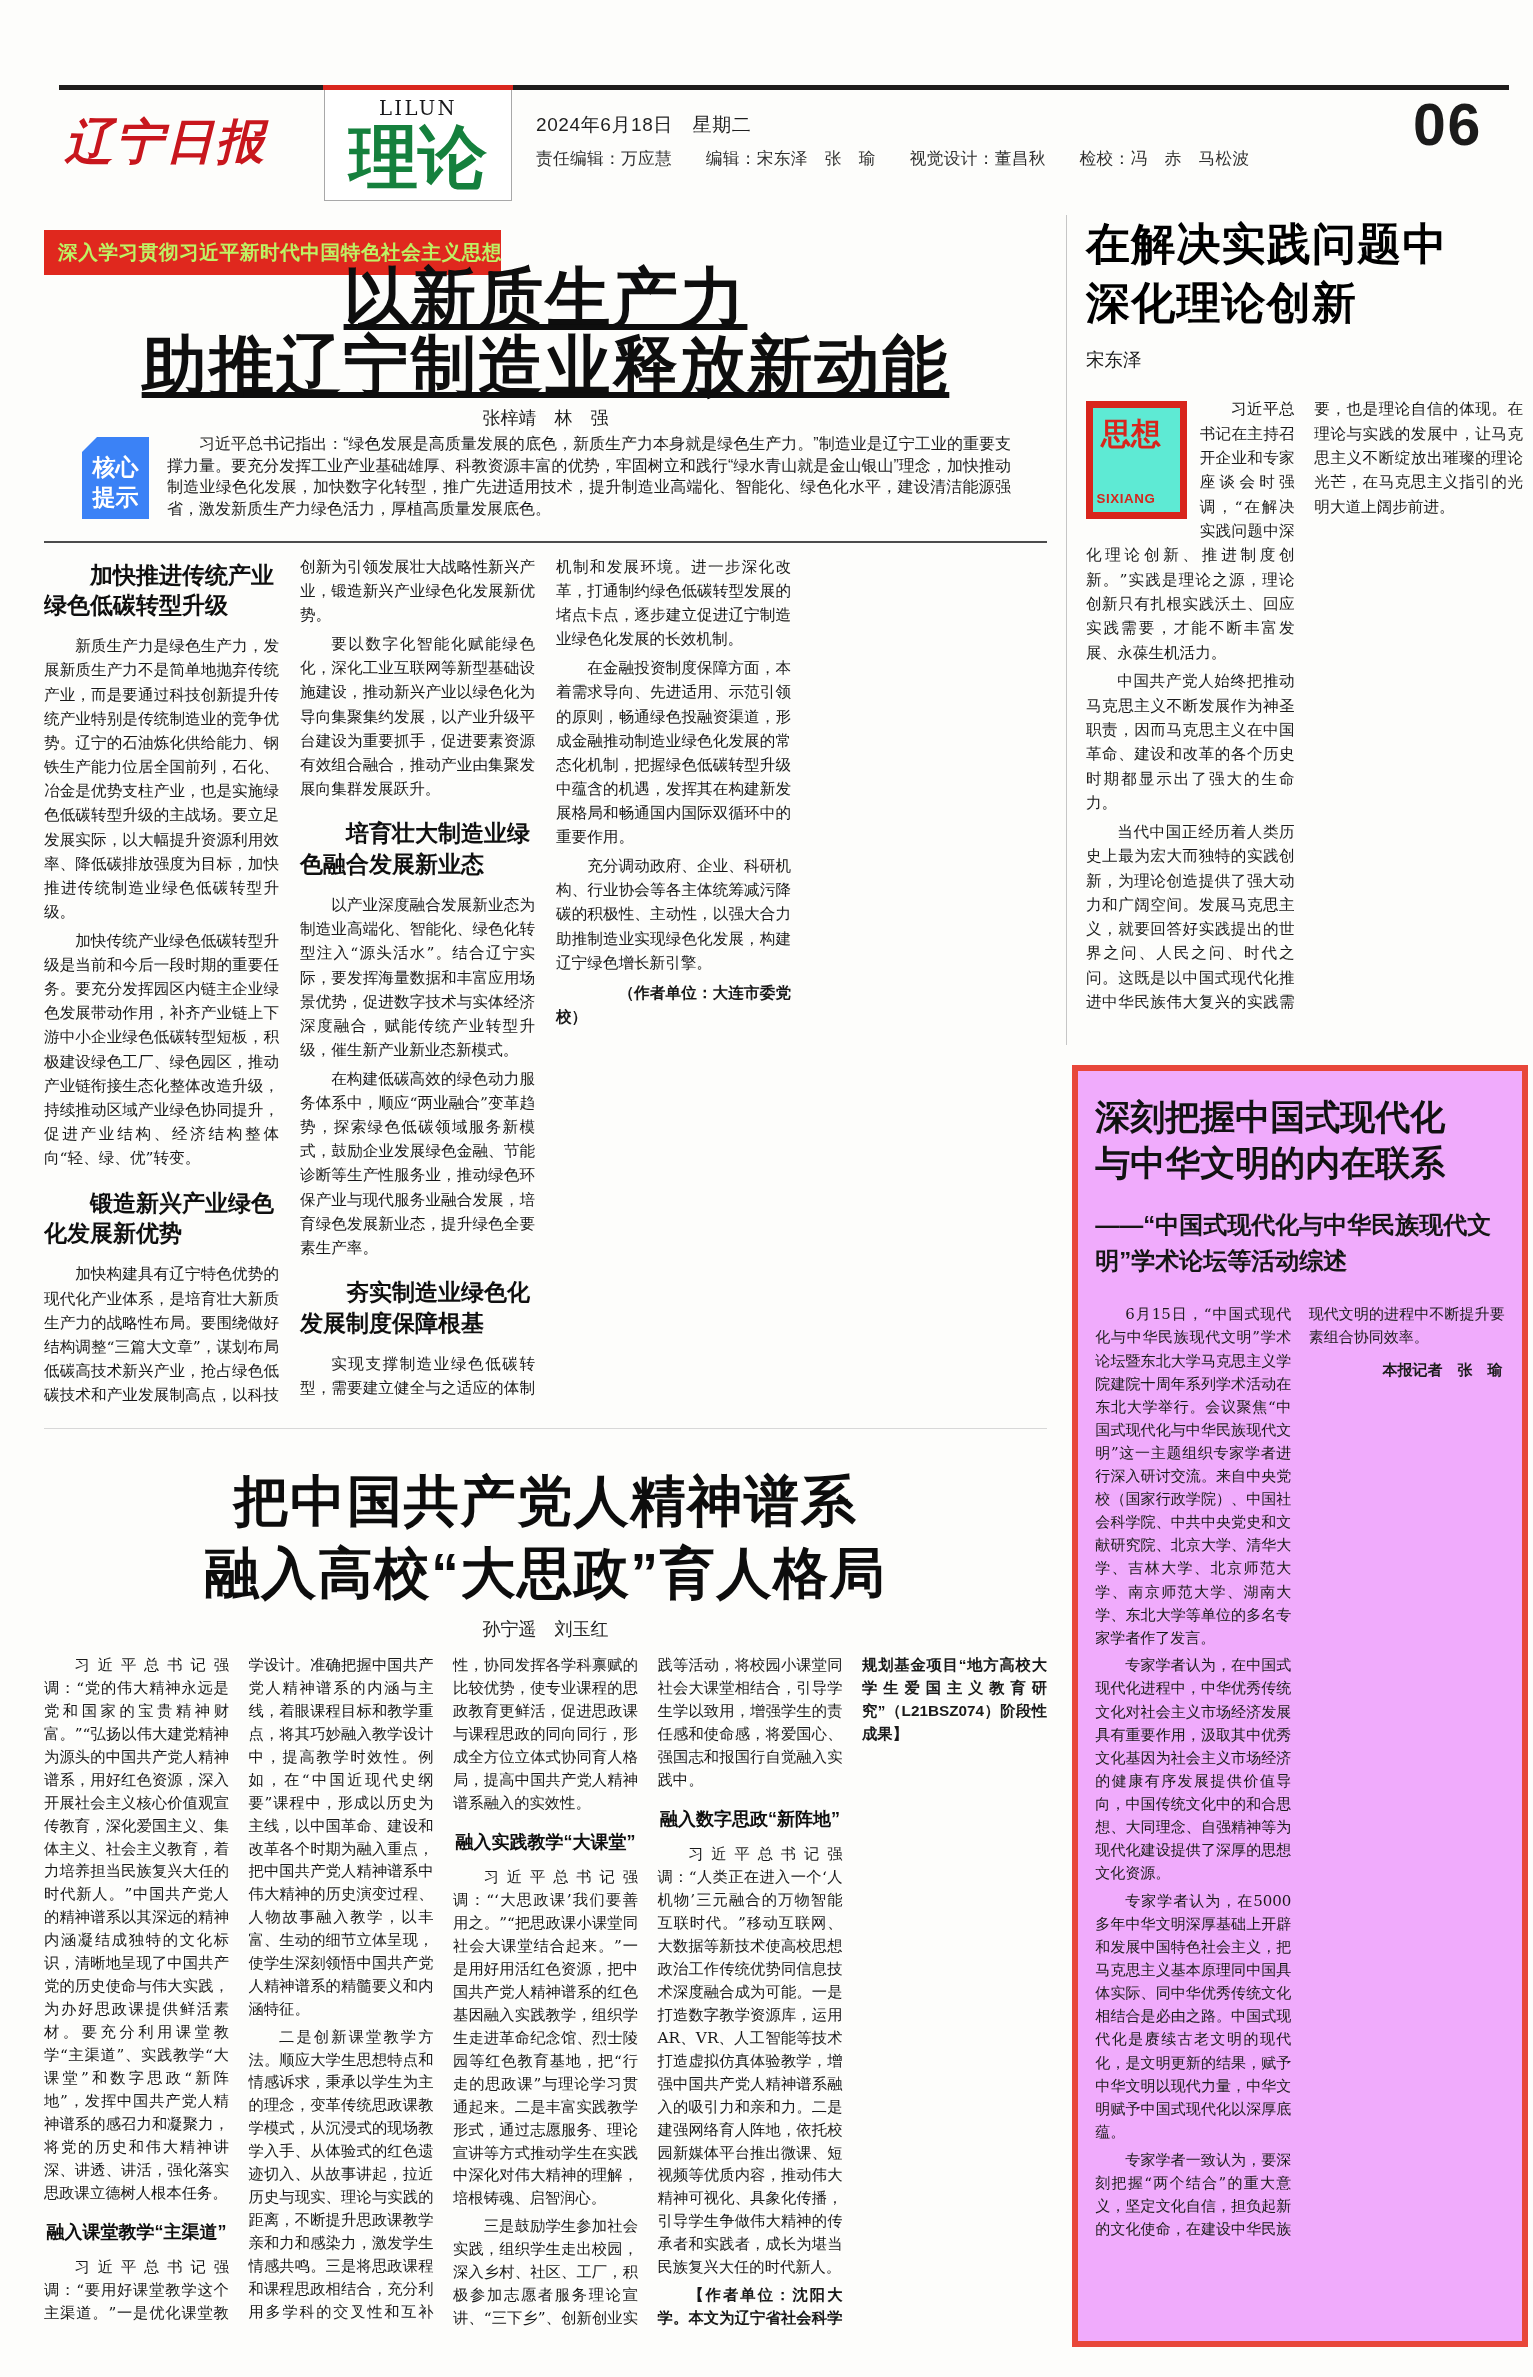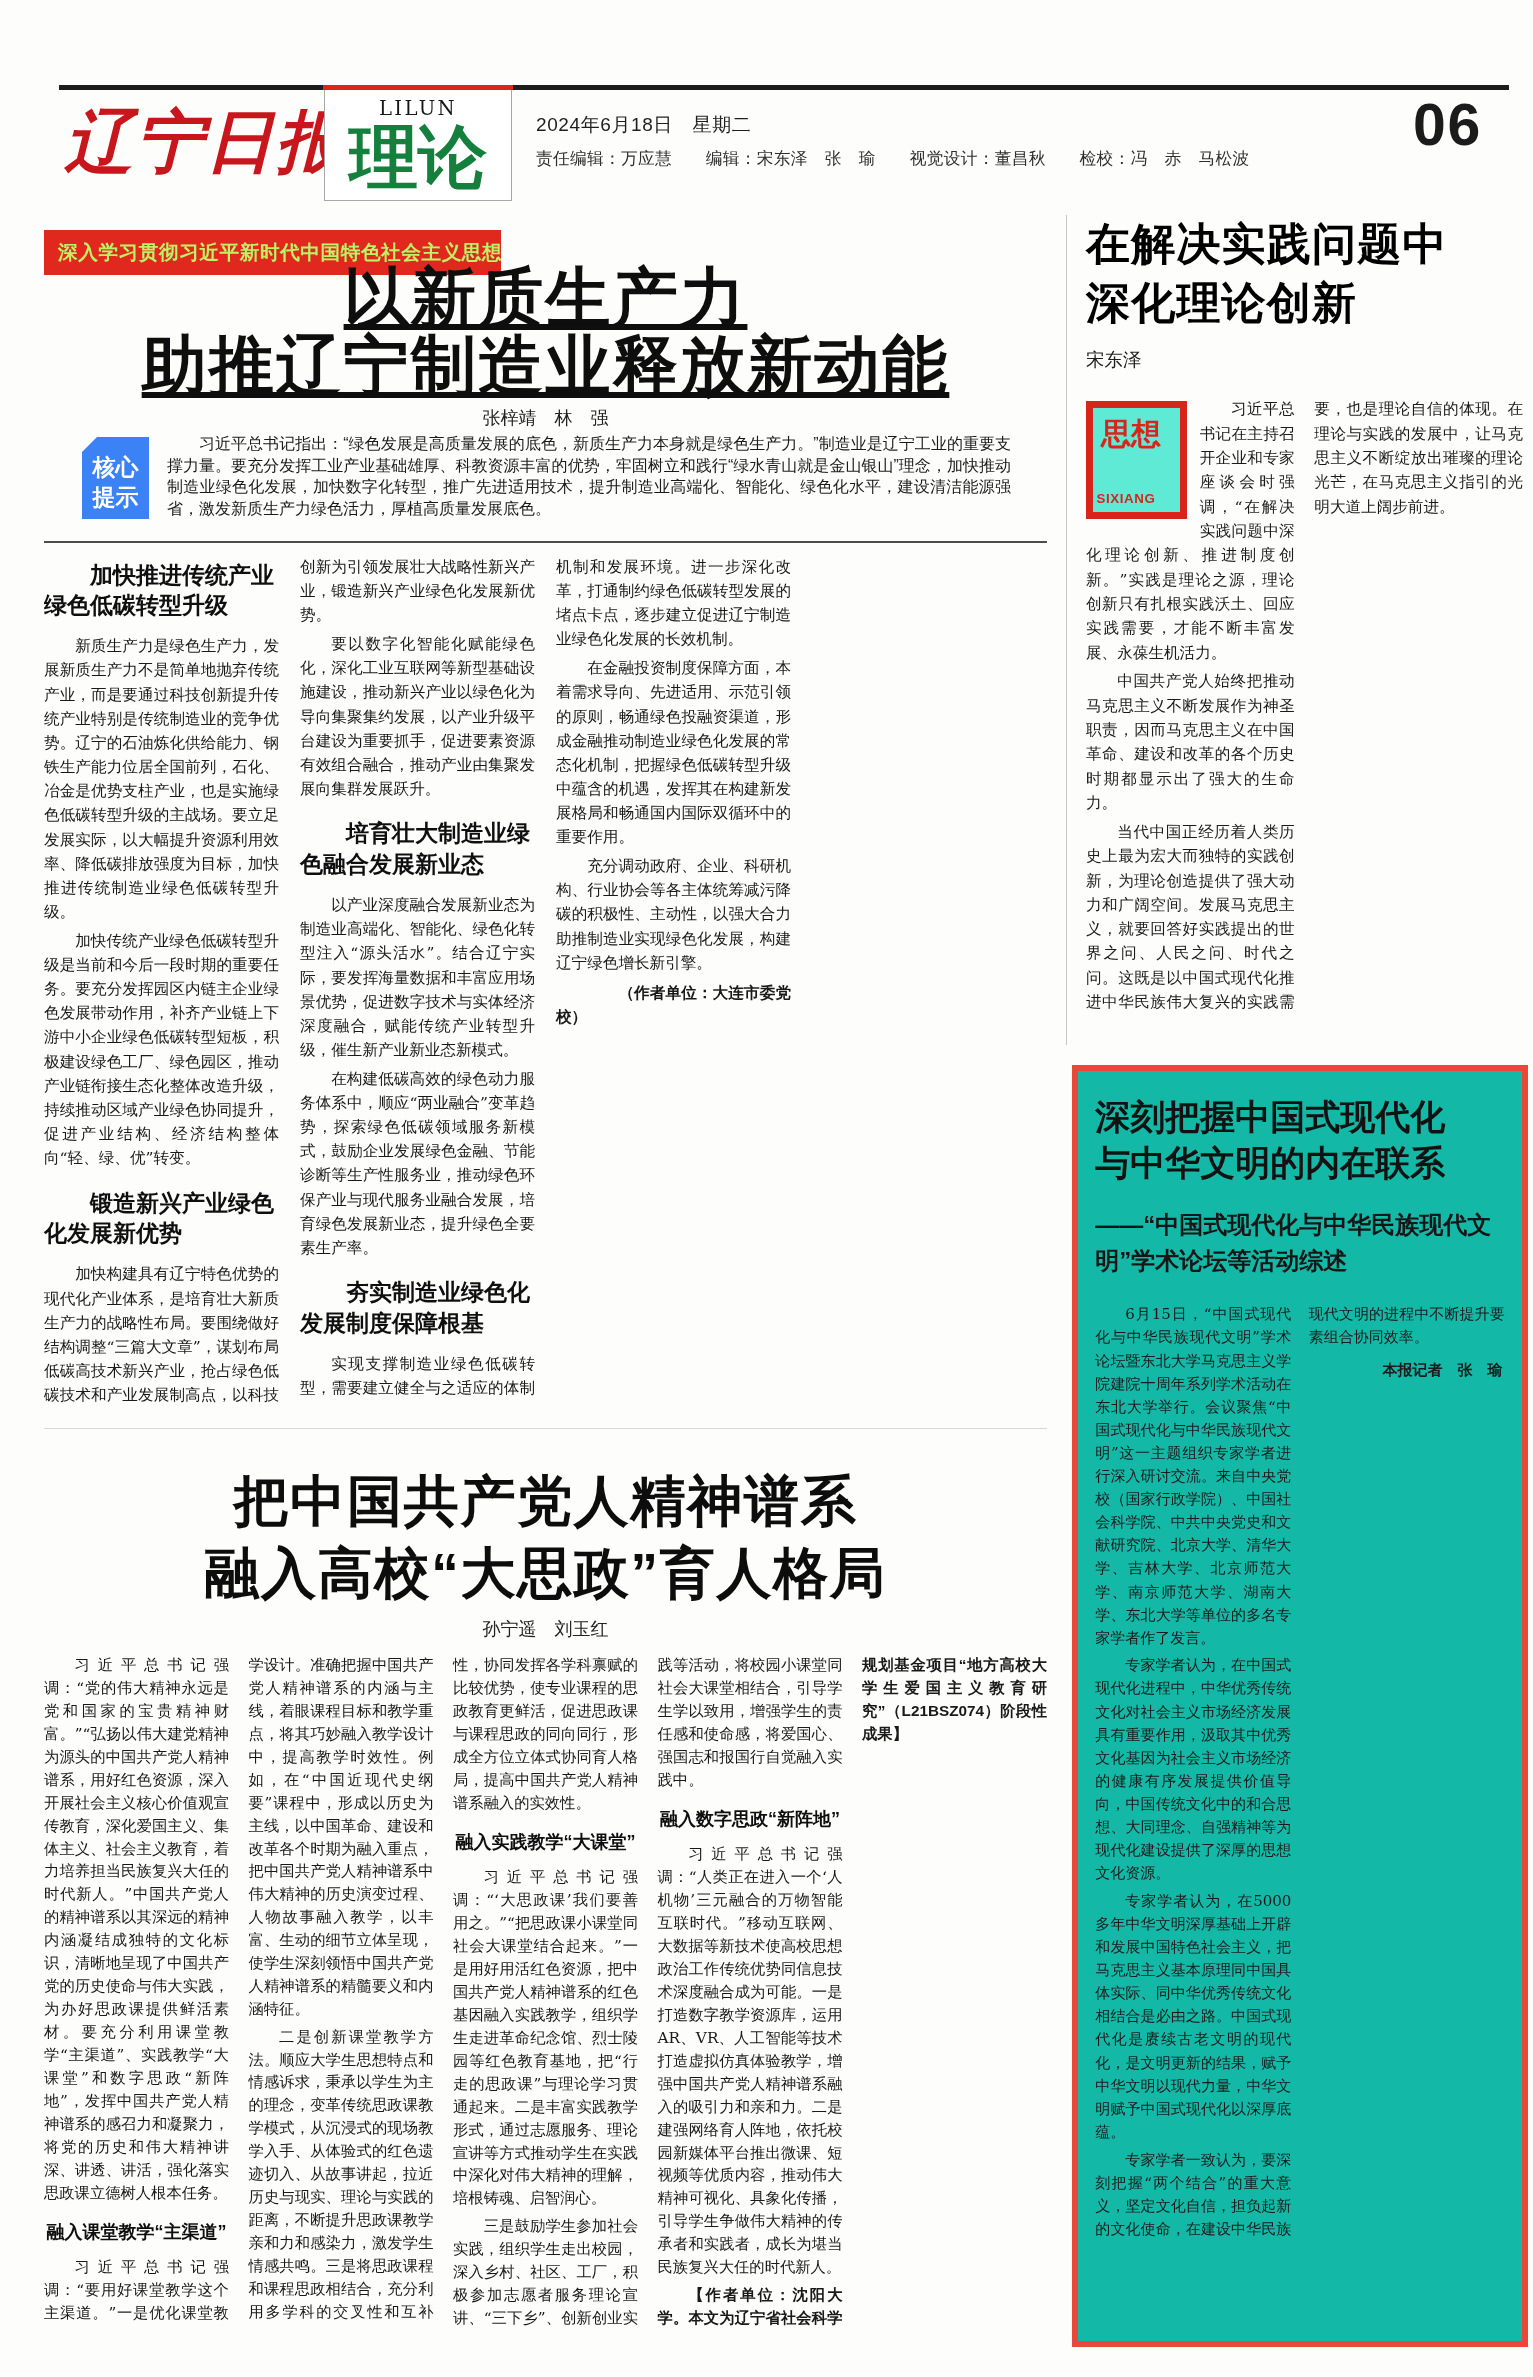--- a/index.html
+++ b/index.html
@@ -8,21 +8,21 @@
     position: relative; width: 1533px; height: 2377px;
     background: #fdfdfb; overflow: hidden;
     font-family: "DejaVu Serif", serif; color:#1b1b1b;
   }
   
   .rule-black { position:absolute; left:59px; top:85px; width:1450px; height:5.2px; background:#1f1d1c; }
   .rule-red   { position:absolute; left:323px; top:85px; width:190px; height:5.2px; background:#d9261d; }
   .masthead {
     position:absolute; left:65px; top:98px; width:265px; height:92px;
     font-family:"DejaVu Serif", serif; font-style:italic; font-weight:700;
-    font-size:68px; line-height:87px; color:#c8161d; letter-spacing:2.3px; white-space:nowrap;
+    font-size:48px; line-height:87px; color:#c8161d; letter-spacing:2.3px; white-space:nowrap;
   }
   .section-box {
     position:absolute; left:324px; top:90px; width:188px; height:111px;
     border:1.2px solid #a8a8a8; border-top:none; background:#fff; text-align:center; padding-top:7px;
   }
   .section-en { font-family:"DejaVu Serif", serif; font-size:19.6px; letter-spacing:2.3px; color:#17171a; }
   .section-cn { font-family:"Liberation Sans", sans-serif; font-weight:900; font-size:69px; line-height:1.05; color:#15803d; margin-top:2px; }
   .date-block { position:absolute; left:536px; top:112px; font-family:"Liberation Sans", sans-serif; }
   .date-line  { font-size:19px; color:#1e1e1e; letter-spacing:0.6px; }
   .staff-line { font-size:16.7px; color:#2e2e2e; margin-top:9.2px; letter-spacing:0.3px; }
@@ -78,21 +78,21 @@
   .sx-badge { float:left; width:101px; height:118px; margin:3.5px 12.7px 5.8px 0; position:relative;
               border:7.5px solid #d8251c; background:#5eead4; }
   .sx-cn { position:absolute; left:8px; top:3.5px; color:#d8251c; font-family:"Liberation Sans", sans-serif;
            font-weight:900; font-size:30px; }
   .sx-en { position:absolute; left:3.5px; bottom:2.3px; color:#d8251c; font-family:"Liberation Sans", sans-serif;
            font-weight:700; font-size:13.3px; letter-spacing:0.6px; }
 
   
   .forum-box {
     position:absolute; left:1072px; top:1065px; width:456px; height:1282px;
-    border:6.3px solid #e8473a; background:#14b8a6; padding:23px 17.3px 16px;
+    border:6.3px solid #e8473a; background:#f0abfc; padding:23px 17.3px 16px;
   }
   .forum-headline { font-family:"Liberation Sans", sans-serif; font-weight:900; font-size:35px;
                     line-height:1.32; color:#121212; }
   .forum-subtitle { margin-top:21px; font-family:"Liberation Sans", sans-serif; font-weight:700;
                     font-size:24px; line-height:1.5; color:#161616; }
   .forum-body { margin-top:24px; height:981px; overflow:hidden;
                 column-count:2; column-gap:17.3px; column-fill:auto;
                 font-size:15px; line-height:1.54; text-align:justify; }
   .forum-credit { text-align:right; font-family:"Liberation Sans", sans-serif; font-weight:700;
                   text-indent:0; margin-top:8px; padding-right:2.3px; }

